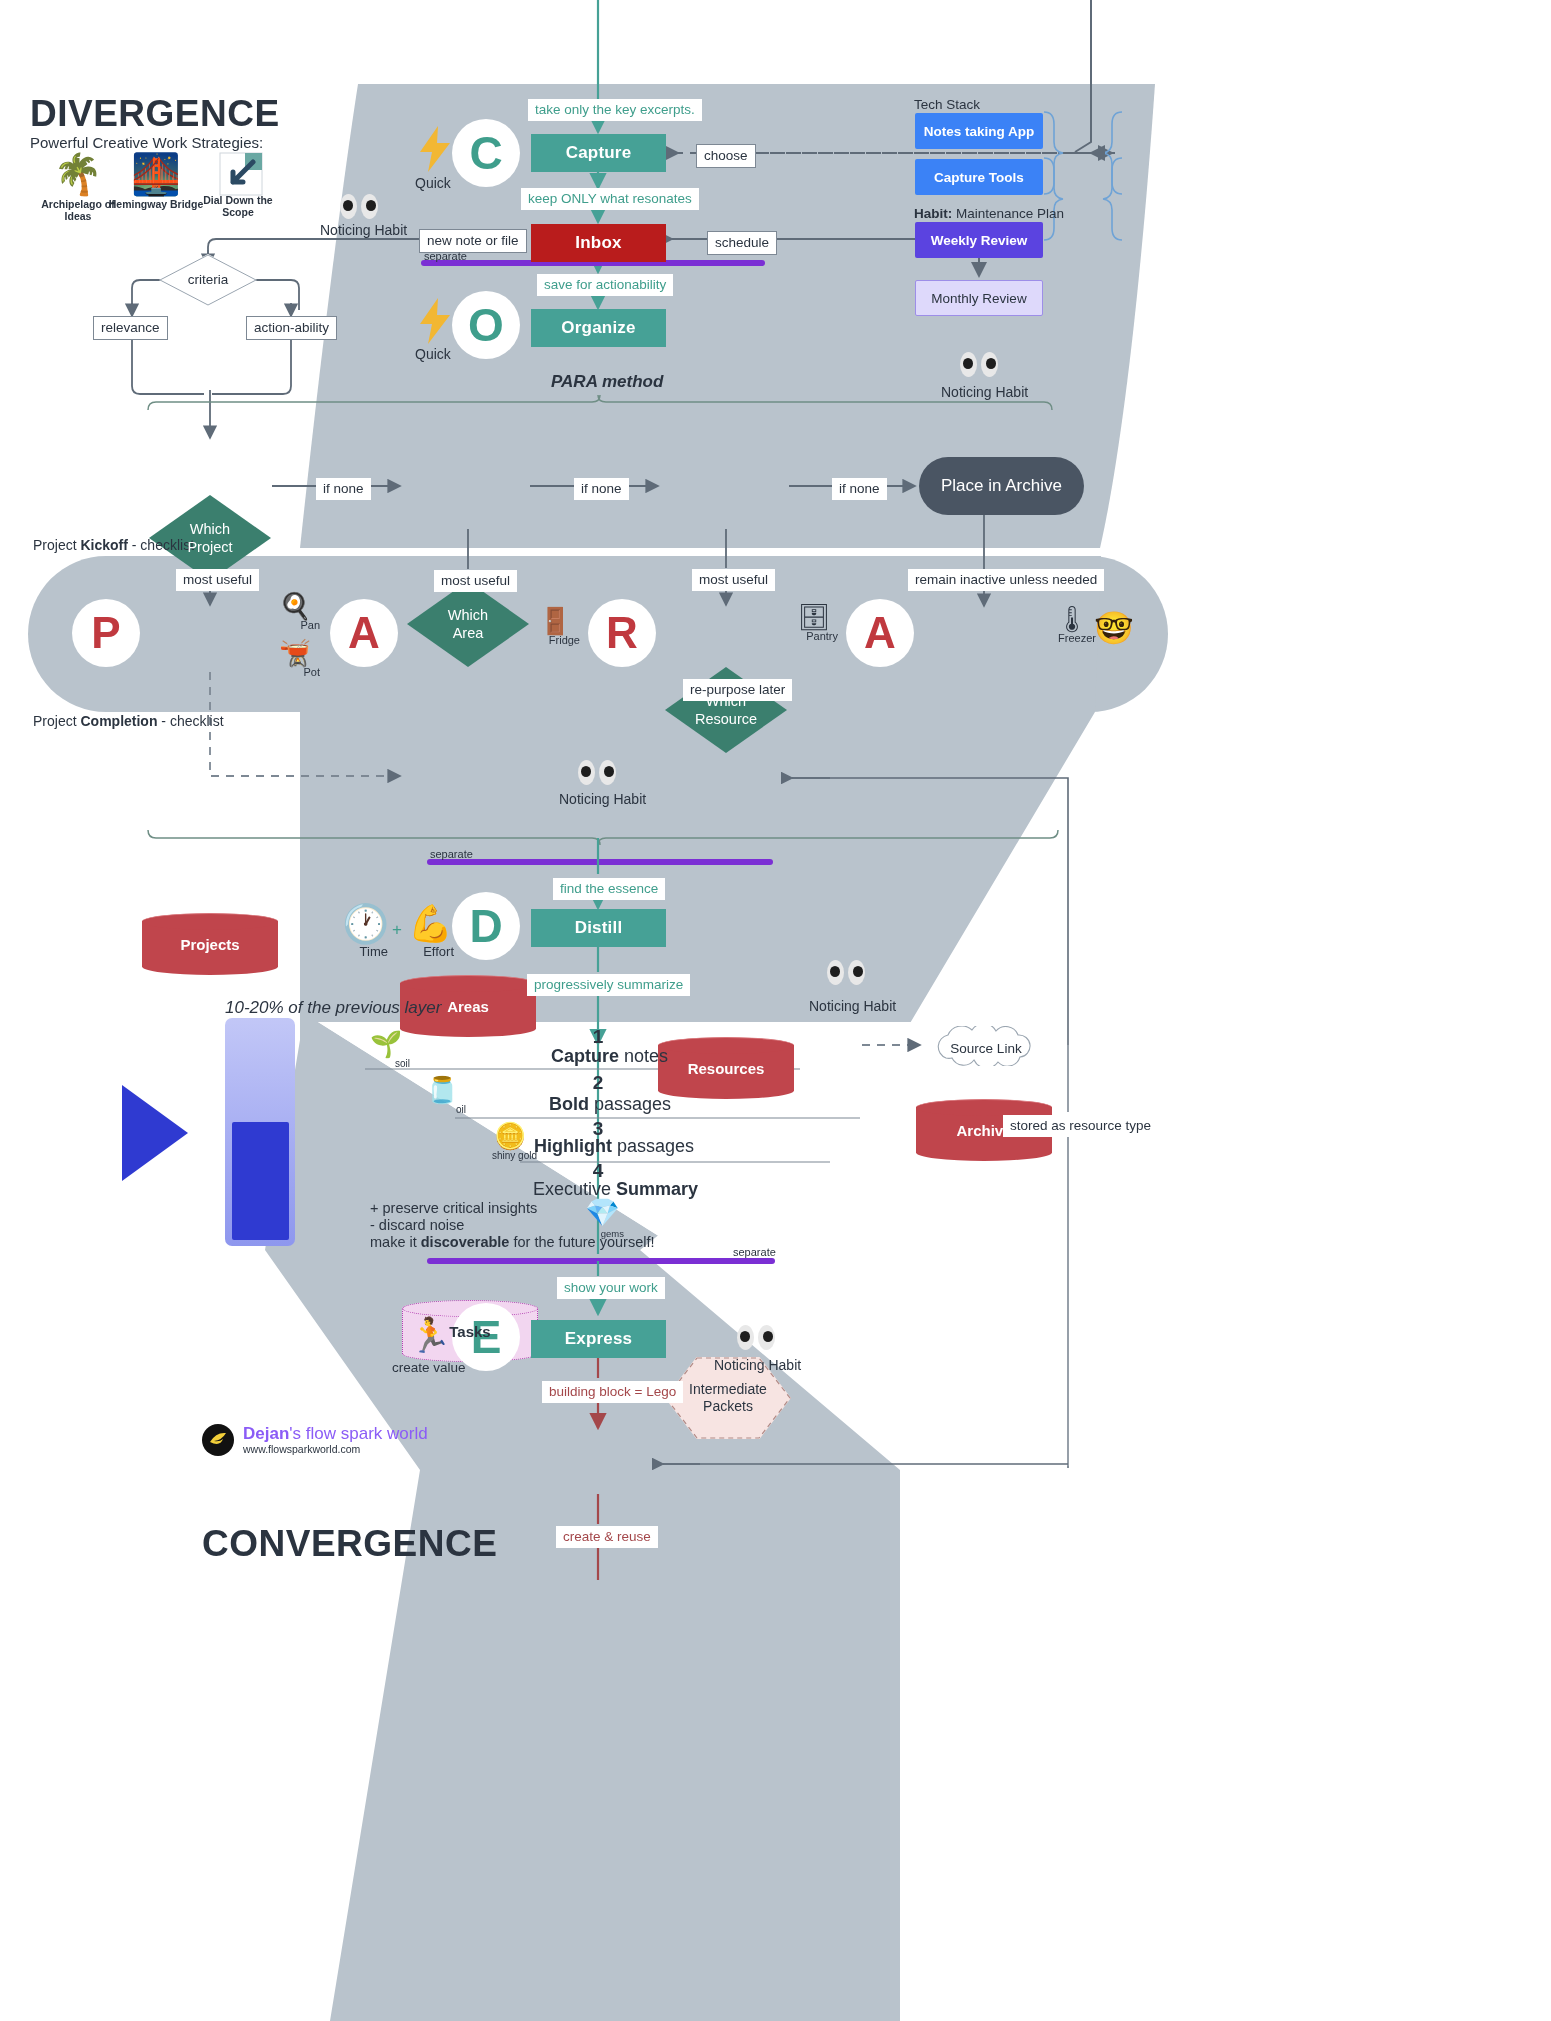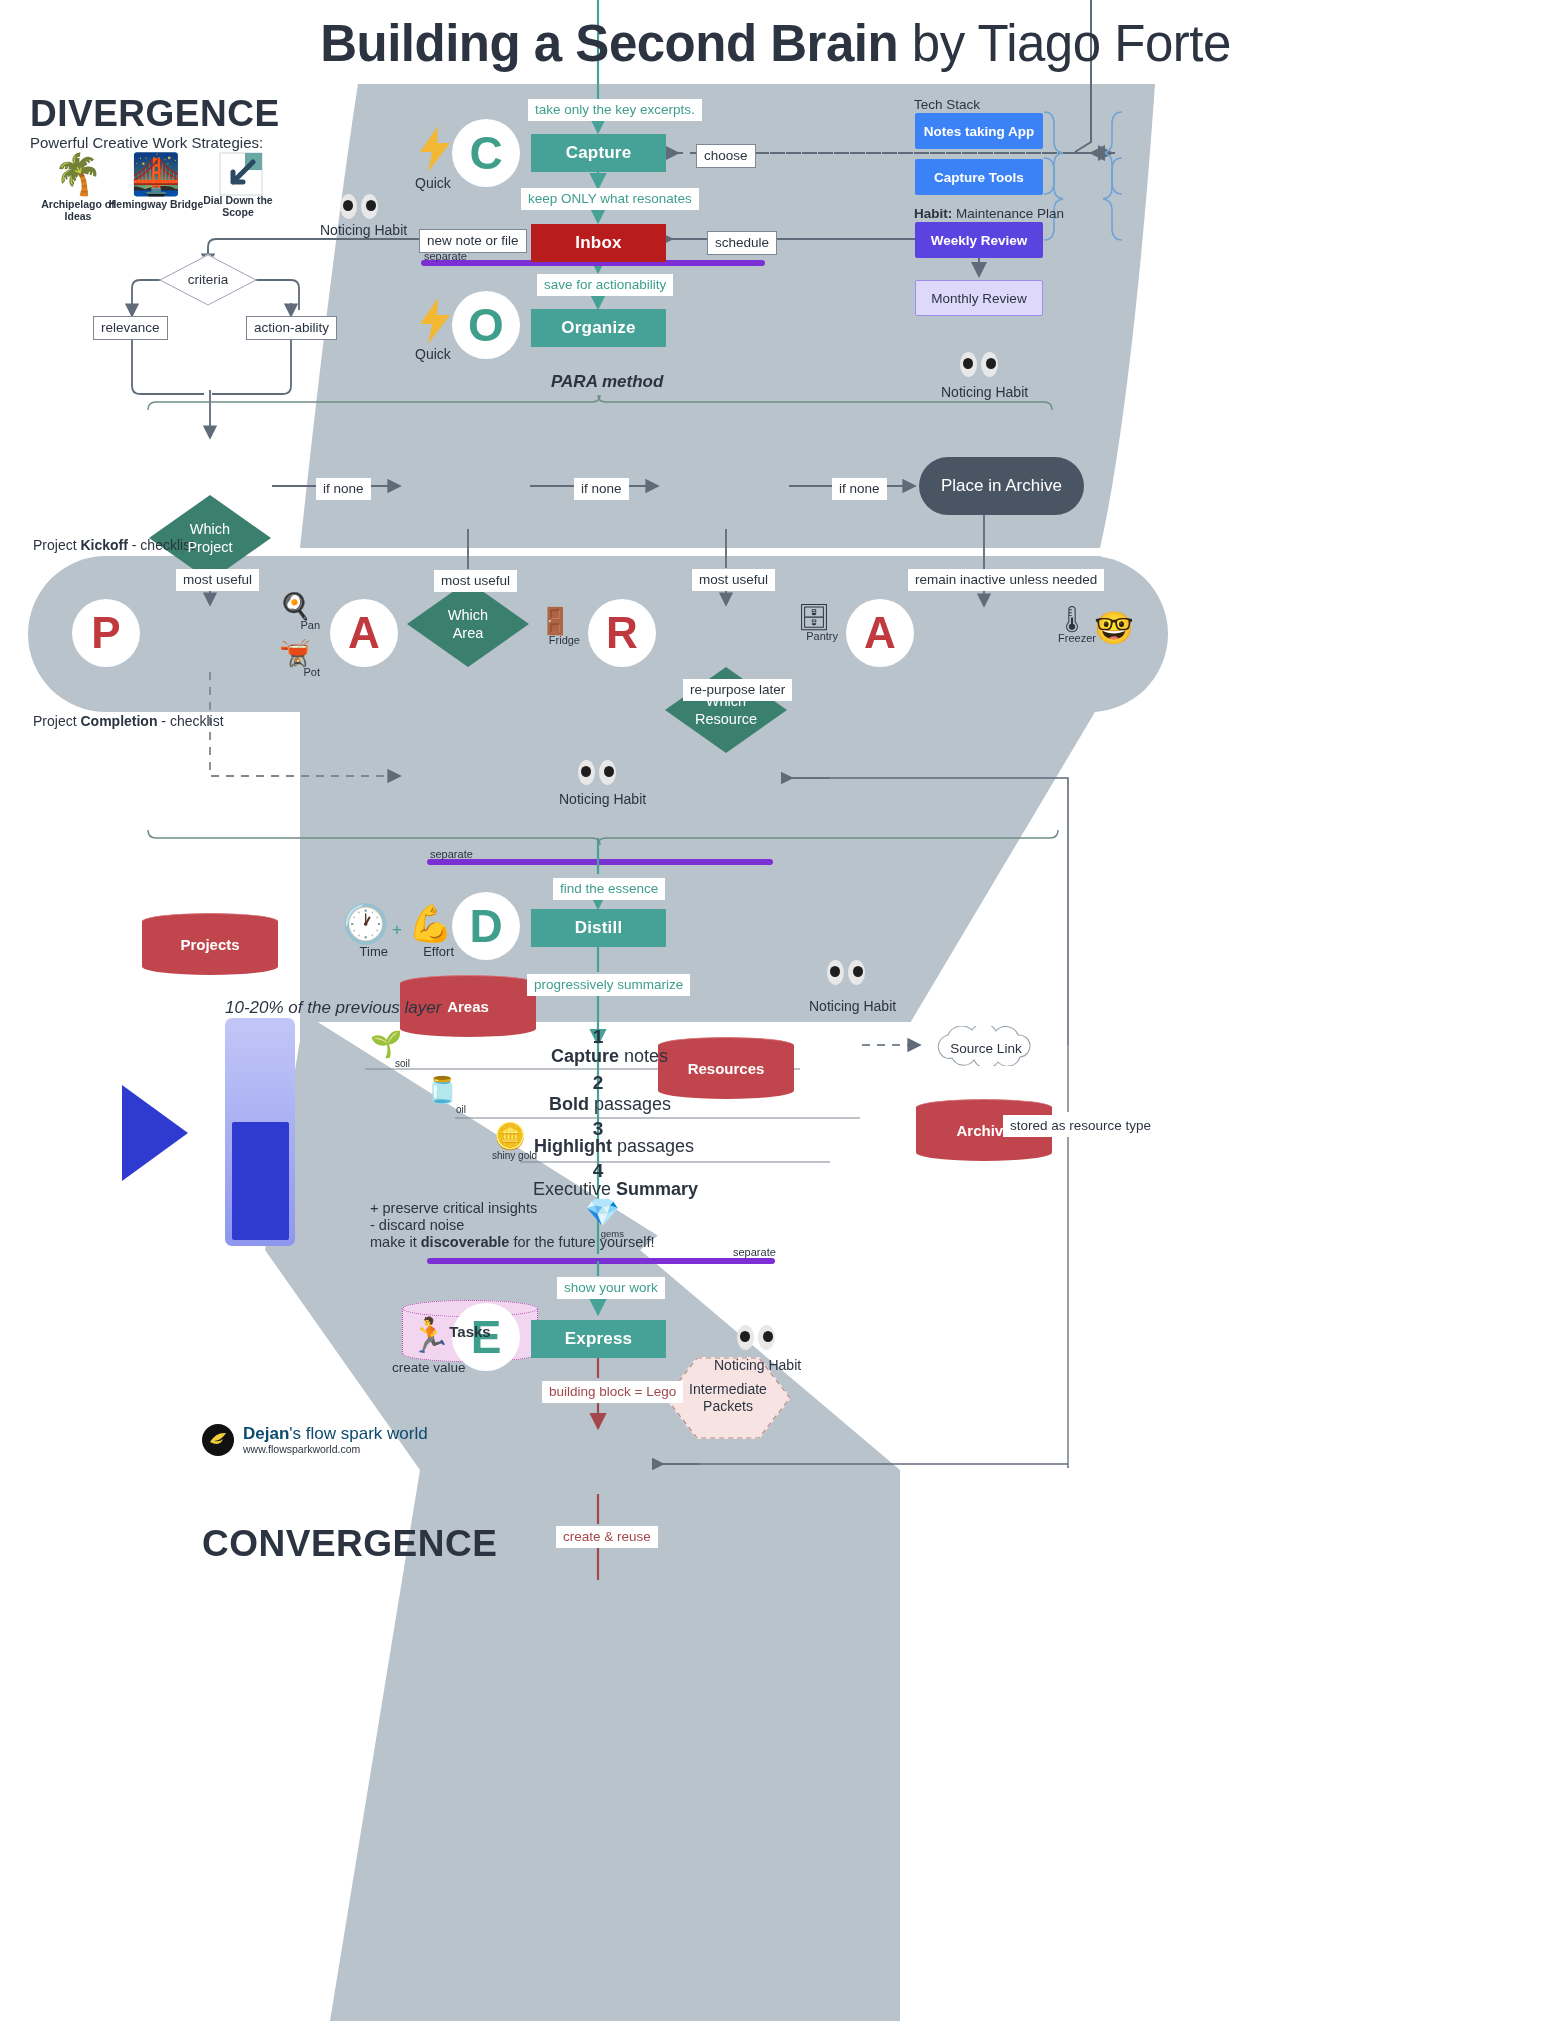--- a/index.html
+++ b/index.html
@@ -167,21 +167,21 @@
     border-top:48px solid transparent; border-bottom:48px solid transparent;
     border-left:66px solid #2f3ad1;
   }
 
   
   #brand { position:absolute; left:202px; top:1424px; display:flex; align-items:center; gap:9px; }
   #brand .logo {
     width:32px;height:32px;border-radius:50%;background:#111111;
     display:flex;align-items:center;justify-content:center;
   }
-  #brand .bt { font-size:17px; color:#0c4a6e; line-height:1.1; }
+  #brand .bt { font-size:17px; color:#8b5cf6; line-height:1.1; }
   #brand .bt b{font-weight:bold;}
   #brand .bu { font-size:10.5px; color:#2b3440; }
 
   
   .strat { position:absolute; text-align:center; width:96px; }
   .strat .ic { font-size:40px; line-height:44px; }
   .strat .nm { font-size:10.5px; font-weight:bold; color:#2b3440; margin-top:2px; }
 
   .emoji { line-height:1; }
 </style>
@@ -304,23 +304,20 @@
     <line x1="1068" y1="1136" x2="1068" y2="1468" stroke="#7d8894" stroke-width="1.6"></line>
     <path d="M1068,1468 L1068,1466" fill="none" stroke="#7d8894" stroke-width="1.6"></path>
 
     <path d="M663,1464 L1068,1464" fill="none" stroke="#5f6b78" stroke-width="1.6"></path>
     <line x1="700" y1="1464" x2="663" y2="1464" stroke="#5f6b78" stroke-width="1.6" marker-end="url(#arrL)"></line>
 
     <path d="M792,778 L1068,778 L1068,1045" fill="none" stroke="#5f6b78" stroke-width="1.6"></path>
     <line x1="830" y1="778" x2="792" y2="778" stroke="#5f6b78" stroke-width="1.6" marker-end="url(#arrL)"></line>
   </svg>
 
-  <div id="title">
-    <b>Building a Second Brain</b><span> by Tiago Forte</span>
-  </div>
 
   <div class="abs big-head" style="left:30px; top:93px;">DIVERGENCE</div>
   <div class="abs plain mid" style="left:30px; top:134px;">Powerful Creative Work Strategies:</div>
 
   <div class="strat" style="left:30px; top:152px;">
     <div class="ic emoji">🌴</div>
     <div class="nm">Archipelago of Ideas</div>
   </div>
   <div class="strat" style="left:108px; top:152px;">
     <div class="ic emoji">🌉</div>

